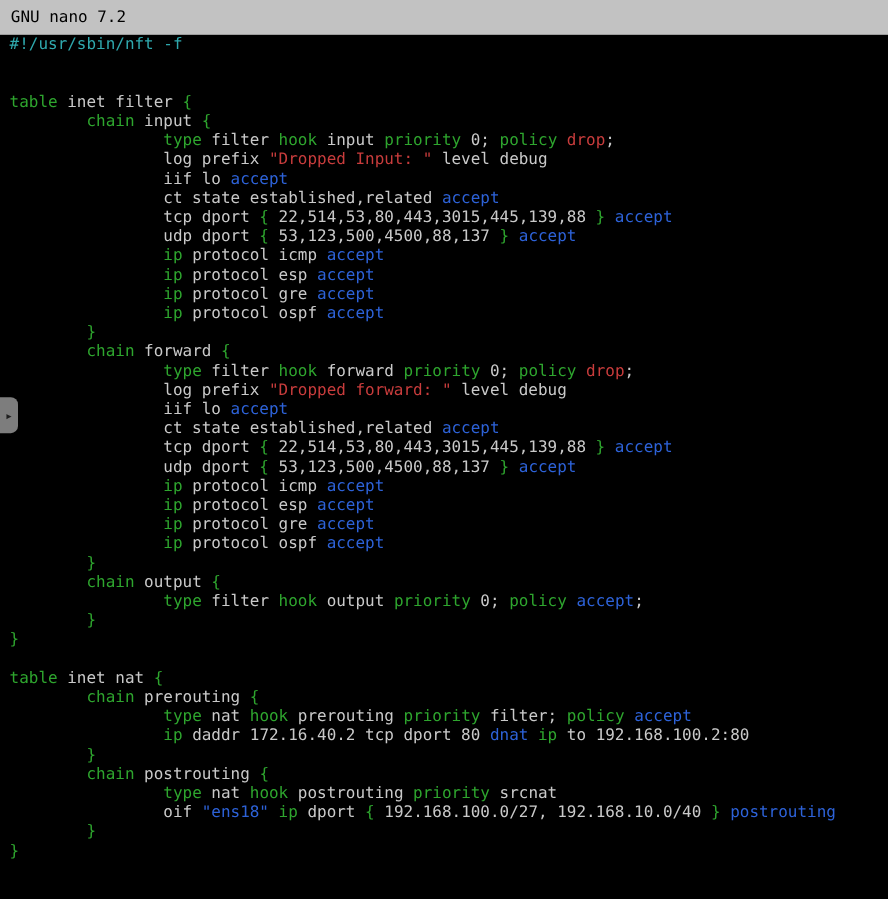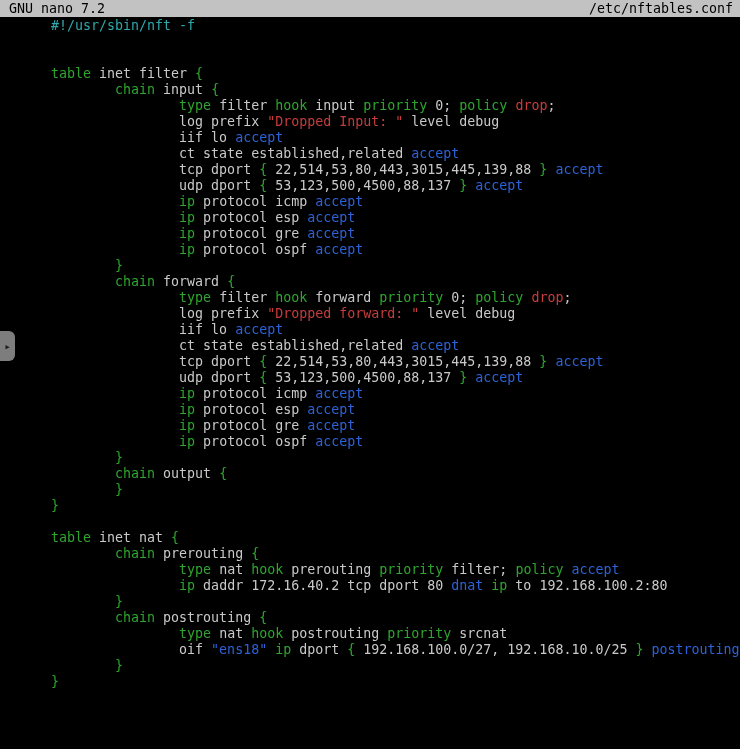--- a/index.html
+++ b/index.html
@@ -11,33 +11,32 @@
   body {
     font-family:"DejaVu Sans Mono", monospace;
     font-size:13.3px;
   }
   .screen {
     position:relative;
     width:740px; height:749px;
     background:var(--bg, #000000);
   }
   .titlebar {
-    height:17px;
+    height:29px;
     background:var(--titlebar_bg, #c2c2c2);
     color:var(--titlebar_fg, #000000);
     display:flex;
     justify-content:space-between;
     align-items:center;
     line-height:17px;
     padding:0 7px 0 9px;
     white-space:pre;
   }
   .editor {
     padding:1px 0 0 8px;
-    margin-left:43px;
   }
   .line {
     height:16px;
     line-height:16px;
     white-space:pre;
   }
   .tok-d { color:var(--fg, #c9c9c9); }
   .tok-g { color:var(--green, #2ea52e); }
   .tok-r { color:var(--red, #c83c3c); }
   .tok-b { color:var(--blue, #2d62d8); }
@@ -58,21 +57,20 @@
     font-size:11px;
     line-height:1;
   }
 </style>
 </head>
 <body>
 
 <div class="screen">
   <div class="titlebar">
     <span class="tb-left">GNU nano 7.2</span>
-    <span class="tb-right">/etc/nftables.conf</span>
   </div>
   <div class="editor">
       <div class="line"><span class="tok-c">#!/usr/sbin/nft -f</span></div>
       <div class="line"></div>
       <div class="line"></div>
       <div class="line"><span class="tok-g">table</span><span class="tok-d"> inet filter </span><span class="tok-g">{</span></div>
       <div class="line"><span class="tok-d">        </span><span class="tok-g">chain</span><span class="tok-d"> input </span><span class="tok-g">{</span></div>
       <div class="line"><span class="tok-d">                </span><span class="tok-g">type</span><span class="tok-d"> filter </span><span class="tok-g">hook</span><span class="tok-d"> input </span><span class="tok-g">priority</span><span class="tok-d"> 0; </span><span class="tok-g">policy</span><span class="tok-d"> </span><span class="tok-r">drop</span><span class="tok-d">;</span></div>
       <div class="line"><span class="tok-d">                log prefix </span><span class="tok-r">"Dropped Input: "</span><span class="tok-d"> level debug</span></div>
       <div class="line"><span class="tok-d">                iif lo </span><span class="tok-b">accept</span></div>
@@ -90,30 +88,31 @@
       <div class="line"><span class="tok-d">                iif lo </span><span class="tok-b">accept</span></div>
       <div class="line"><span class="tok-d">                ct state established,related </span><span class="tok-b">accept</span></div>
       <div class="line"><span class="tok-d">                tcp dport </span><span class="tok-g">{</span><span class="tok-d"> 22,514,53,80,443,3015,445,139,88 </span><span class="tok-g">}</span><span class="tok-d"> </span><span class="tok-b">accept</span></div>
       <div class="line"><span class="tok-d">                udp dport </span><span class="tok-g">{</span><span class="tok-d"> 53,123,500,4500,88,137 </span><span class="tok-g">}</span><span class="tok-d"> </span><span class="tok-b">accept</span></div>
       <div class="line"><span class="tok-d">                </span><span class="tok-g">ip</span><span class="tok-d"> protocol icmp </span><span class="tok-b">accept</span></div>
       <div class="line"><span class="tok-d">                </span><span class="tok-g">ip</span><span class="tok-d"> protocol esp </span><span class="tok-b">accept</span></div>
       <div class="line"><span class="tok-d">                </span><span class="tok-g">ip</span><span class="tok-d"> protocol gre </span><span class="tok-b">accept</span></div>
       <div class="line"><span class="tok-d">                </span><span class="tok-g">ip</span><span class="tok-d"> protocol ospf </span><span class="tok-b">accept</span></div>
       <div class="line"><span class="tok-d">        </span><span class="tok-g">}</span></div>
       <div class="line"><span class="tok-d">        </span><span class="tok-g">chain</span><span class="tok-d"> output </span><span class="tok-g">{</span></div>
+      <div class="line"><span class="tok-d">                </span><span class="tok-g">type</span><span class="tok-d"> filter </span><span class="tok-g">hook</span><span class="tok-d"> output </span><span class="tok-g">priority</span><span class="tok-d"> 0; </span><span class="tok-g">policy</span><span class="tok-d"> </span><span class="tok-b">accept</span><span class="tok-d">;</span></div>
       <div class="line"><span class="tok-d">        </span><span class="tok-g">}</span></div>
       <div class="line"><span class="tok-g">}</span></div>
       <div class="line"></div>
       <div class="line"><span class="tok-g">table</span><span class="tok-d"> inet nat </span><span class="tok-g">{</span></div>
       <div class="line"><span class="tok-d">        </span><span class="tok-g">chain</span><span class="tok-d"> prerouting </span><span class="tok-g">{</span></div>
       <div class="line"><span class="tok-d">                </span><span class="tok-g">type</span><span class="tok-d"> nat </span><span class="tok-g">hook</span><span class="tok-d"> prerouting </span><span class="tok-g">priority</span><span class="tok-d"> filter; </span><span class="tok-g">policy</span><span class="tok-d"> </span><span class="tok-b">accept</span></div>
       <div class="line"><span class="tok-d">                </span><span class="tok-g">ip</span><span class="tok-d"> daddr 172.16.40.2 tcp dport 80 </span><span class="tok-b">dnat</span><span class="tok-d"> </span><span class="tok-g">ip</span><span class="tok-d"> to 192.168.100.2:80</span></div>
       <div class="line"><span class="tok-d">        </span><span class="tok-g">}</span></div>
       <div class="line"><span class="tok-d">        </span><span class="tok-g">chain</span><span class="tok-d"> postrouting </span><span class="tok-g">{</span></div>
       <div class="line"><span class="tok-d">                </span><span class="tok-g">type</span><span class="tok-d"> nat </span><span class="tok-g">hook</span><span class="tok-d"> postrouting </span><span class="tok-g">priority</span><span class="tok-d"> srcnat</span></div>
-      <div class="line"><span class="tok-d">                oif </span><span class="tok-b">"ens18"</span><span class="tok-d"> </span><span class="tok-g">ip</span><span class="tok-d"> dport </span><span class="tok-g">{</span><span class="tok-d"> 192.168.100.0/27, 192.168.10.0/25 </span><span class="tok-g">}</span><span class="tok-d"> </span><span class="tok-b">postrouting</span></div>
+      <div class="line"><span class="tok-d">                oif </span><span class="tok-b">"ens18"</span><span class="tok-d"> </span><span class="tok-g">ip</span><span class="tok-d"> dport </span><span class="tok-g">{</span><span class="tok-d"> 192.168.100.0/27, 192.168.10.0/40 </span><span class="tok-g">}</span><span class="tok-d"> </span><span class="tok-b">postrouting</span></div>
       <div class="line"><span class="tok-d">        </span><span class="tok-g">}</span></div>
       <div class="line"><span class="tok-g">}</span></div>
     </div>
   <div class="novnc-handle">
     <span class="arrow">▸</span>
   </div>
 </div>
 
 </body></html>

